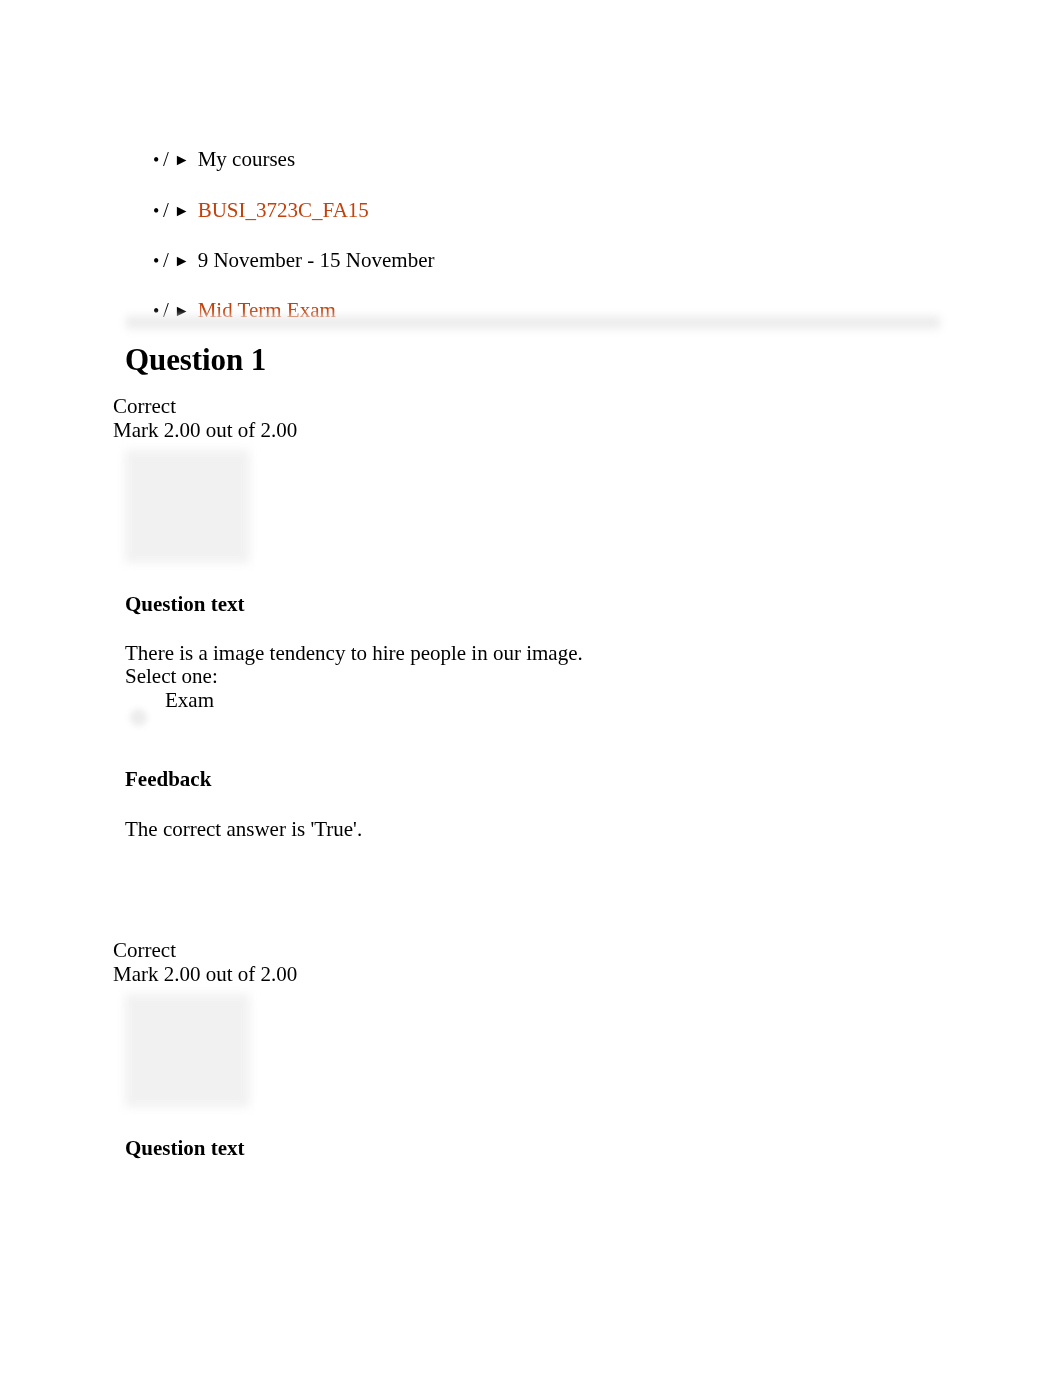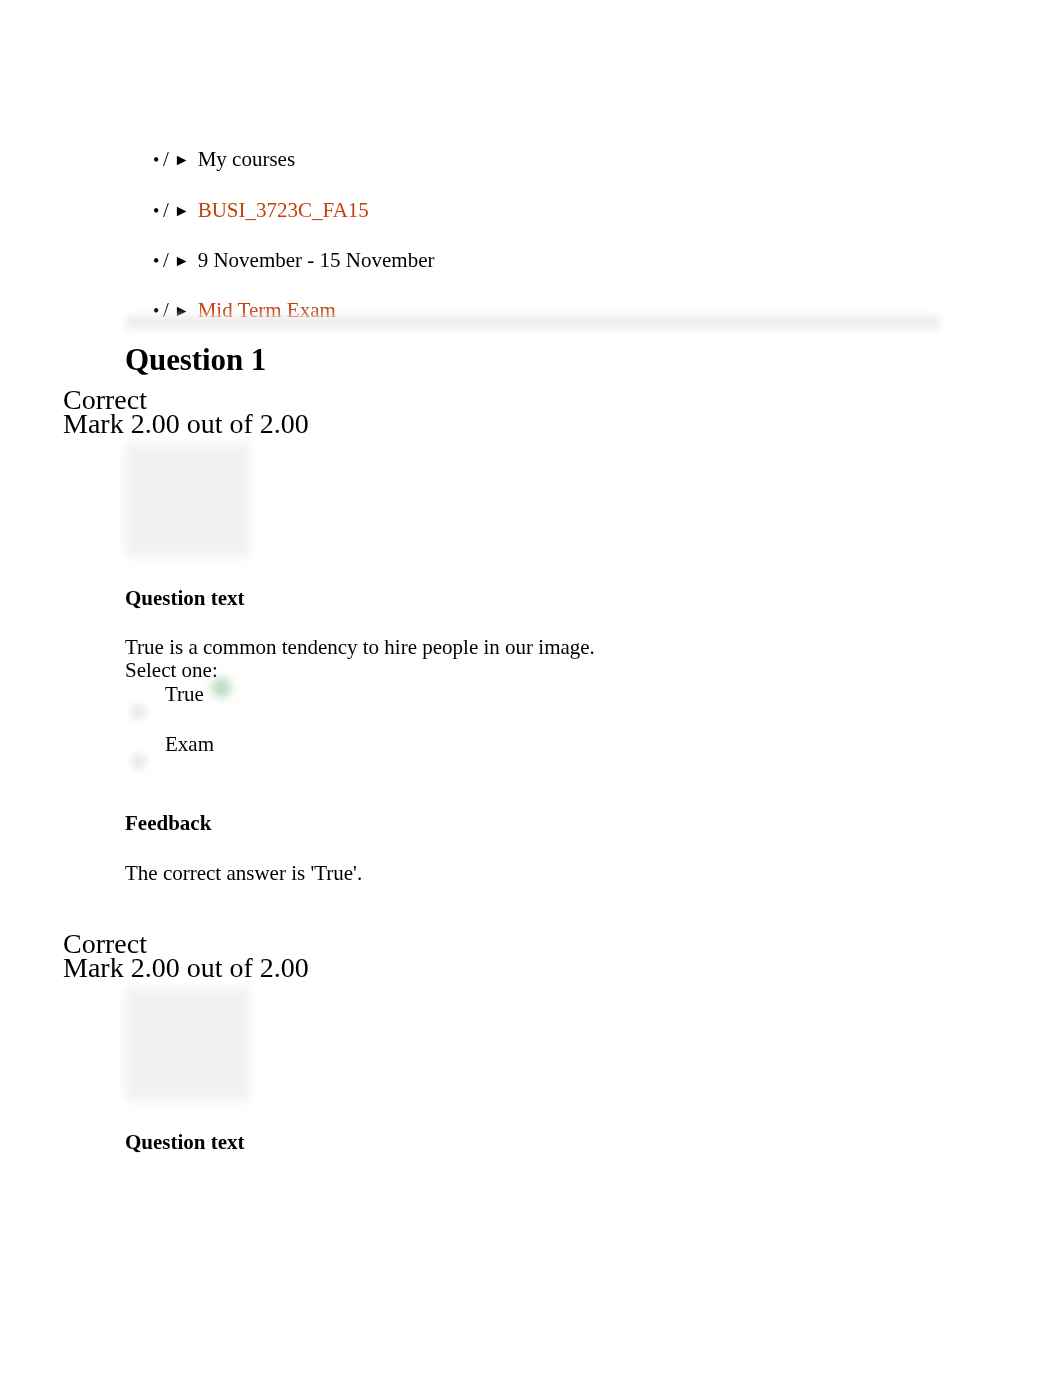--- a/index.html
+++ b/index.html
@@ -104,24 +104,24 @@
   .q-heading {
     margin: 0;
     padding: 0 0 0 125px;
     font-size: 31px;
     font-weight: bold;
     line-height: 40px;
     letter-spacing: -0.1px;
   }
 
   .q-info {
-    padding-left: 63px;
-    font-size: 28px;
+    padding-left: 113px;
+    font-size: 21px;
     line-height: 24px;
-    margin-top: 8px;
+    margin-top: 14px;
   }
   .q-info div { white-space: nowrap; }
 
   .q-placeholder {
     position: relative;
     margin-left: 125px;
     margin-top: 8px;
     width: 125px;
     height: 113px;
     background: #f0f0f0;
@@ -235,29 +235,24 @@
     <div class="q-info">
       <div>Correct</div>
       <div>Mark 2.00 out of 2.00</div>
     </div>
 
     <div class="q-placeholder"></div>
 
     <h2 class="q-subheading">Question text</h2>
 
     <div class="q-body">
-      <div class="q-stem">True is a common tendency to hire people in our image.</div>
+      <div class="q-stem">There is a image tendency to hire people in our image.</div>
       <div class="q-select-prompt">Select one:</div>
 
       <ul class="answer-list">
-        <li class="answer-row">
-          <span class="answer-radio"></span>
-          <span class="answer-label">True</span>
-          <span class="answer-correct-mark"></span>
-        </li>
         <li class="answer-row">
           <span class="answer-radio"></span>
           <span class="answer-label">Exam</span>
         </li>
       </ul>
     </div>
 
     <h2 class="q-subheading">Feedback</h2>
 
     <div class="q-feedback-text">The correct answer is 'True'.</div>

